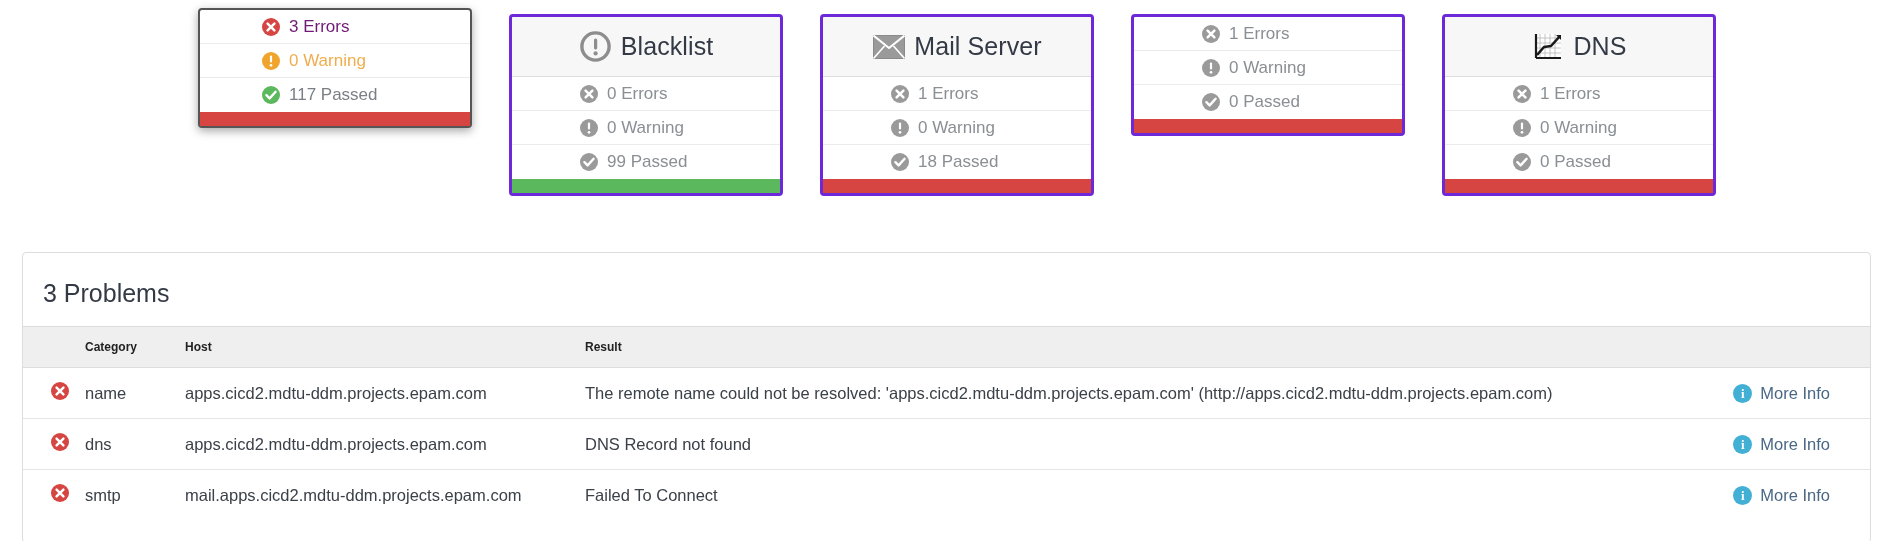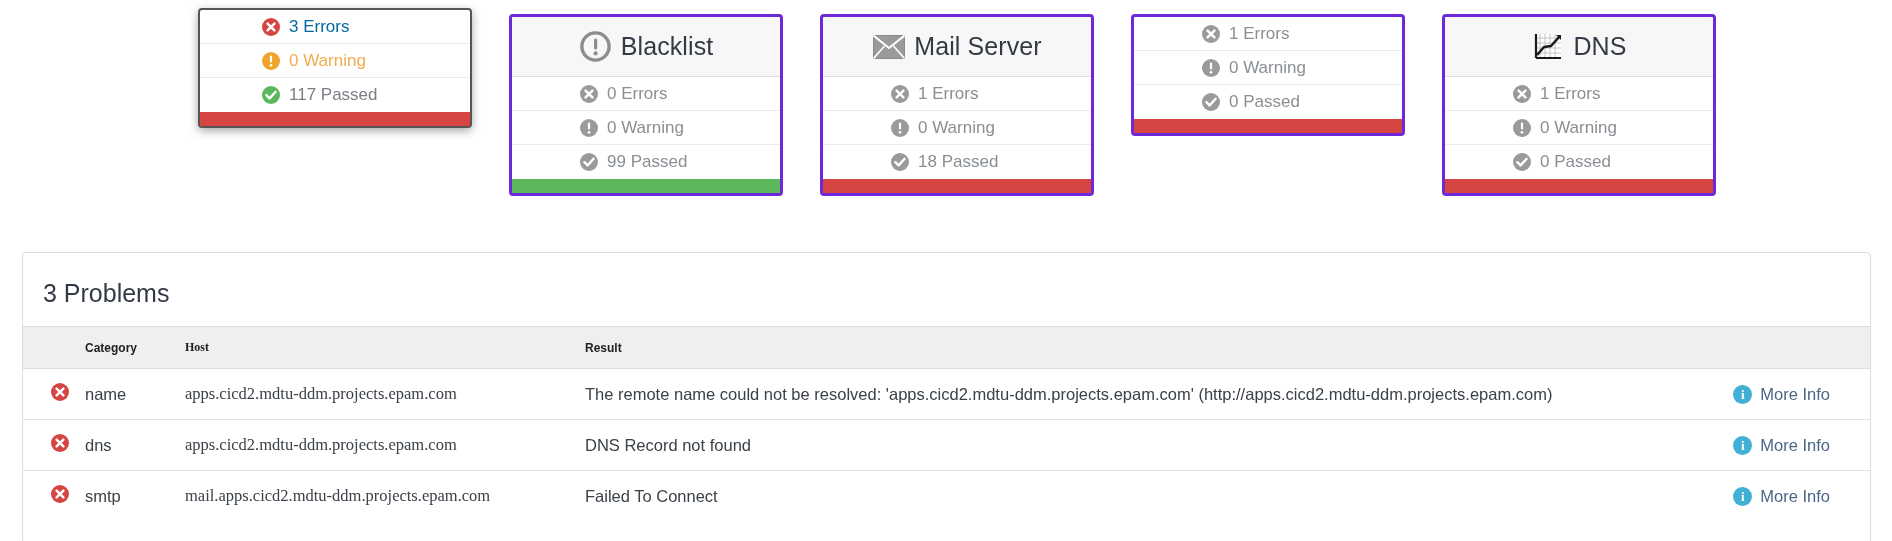--- a/index.html
+++ b/index.html
@@ -59,21 +59,21 @@
     display: flex;
     align-items: center;
     gap: 9px;
     padding-left: 68px;
     border-bottom: 1px solid #ececec;
     font-size: 17px;
     color: #8a8f94;
   }
   .stat-row:last-child { border-bottom: none; }
   .card.is-selected .stat-row { padding-left: 62px; }
-  .card.is-selected .stat-err  { color: #0369a1; }
+  .card.is-selected .stat-err  { color: #701a75; }
   .card.is-selected .stat-warn { color: #f0ad4e; }
   .card.is-selected .stat-pass { color: #7a7f86; align-items: center; }
   .card-footbar { height: 14px; width: 100%; }
 
   
   .glyph {
     display: inline-flex;
     align-items: center;
     justify-content: center;
     border-radius: 50%;
@@ -121,21 +121,21 @@
   table.problems tbody td {
     font-size: 16.5px;
     color: #3b4148;
     padding: 14px 0;
     border-bottom: 1px solid #e4e4e4;
     vertical-align: middle;
   }
   table.problems tbody tr:last-child td { border-bottom: none; }
   .col-icon   { width: 62px; padding-left: 28px !important; }
   .col-cat    { width: 100px; }
-  .col-host   { width: 400px; font-family: Liberation Serif, serif; }
+  .col-host   { width: 400px; }
   .col-result { }
   .col-more   { width: 200px; text-align: right; padding-right: 40px !important; }
 
   .more-info {
     display: inline-flex;
     align-items: center;
     gap: 8px;
     color: #4a6785;
     font-size: 16.5px;
     text-decoration: none;

